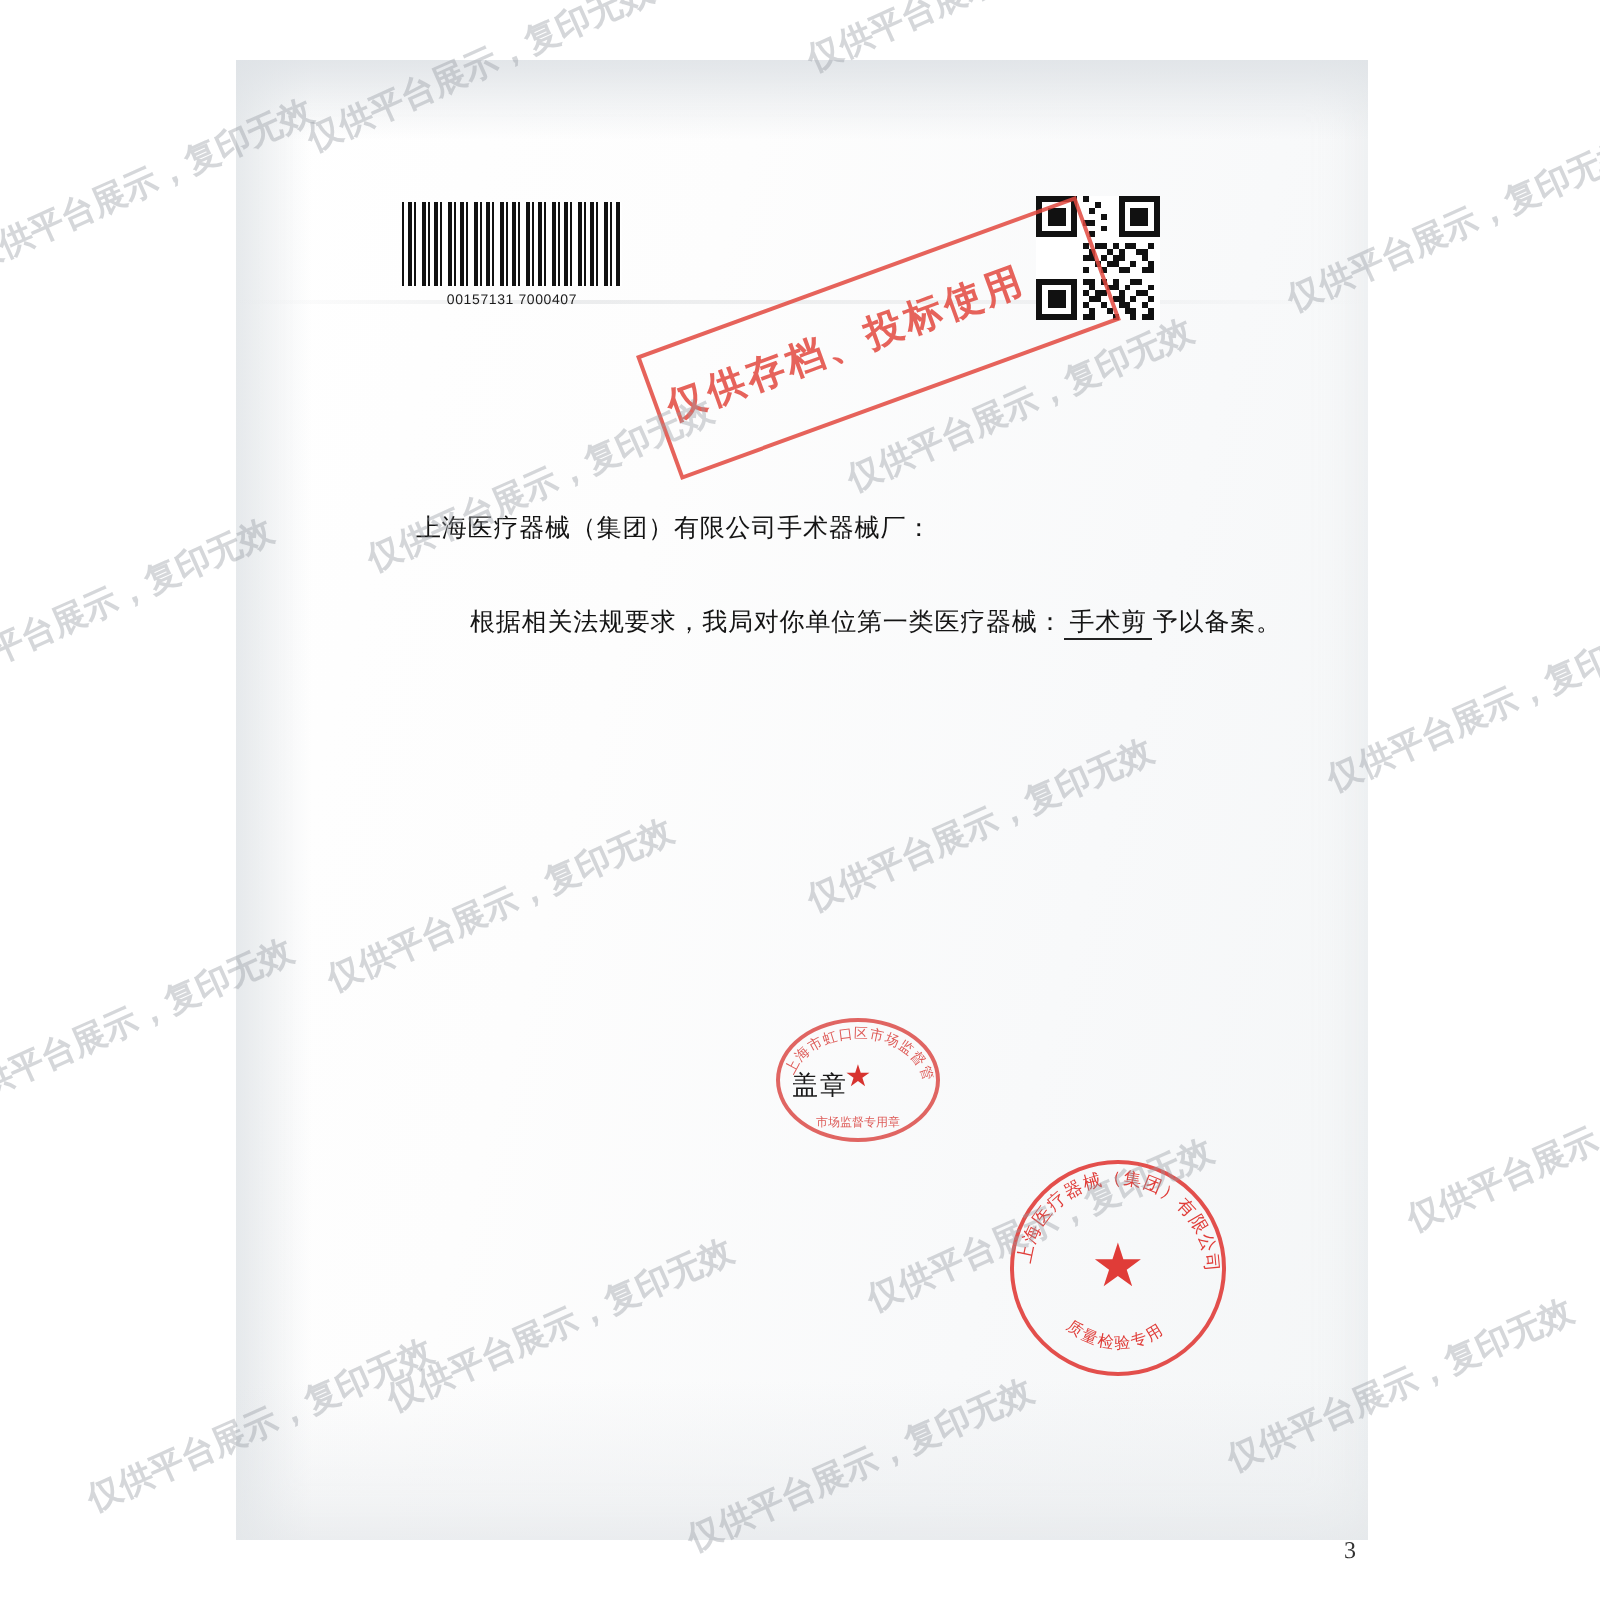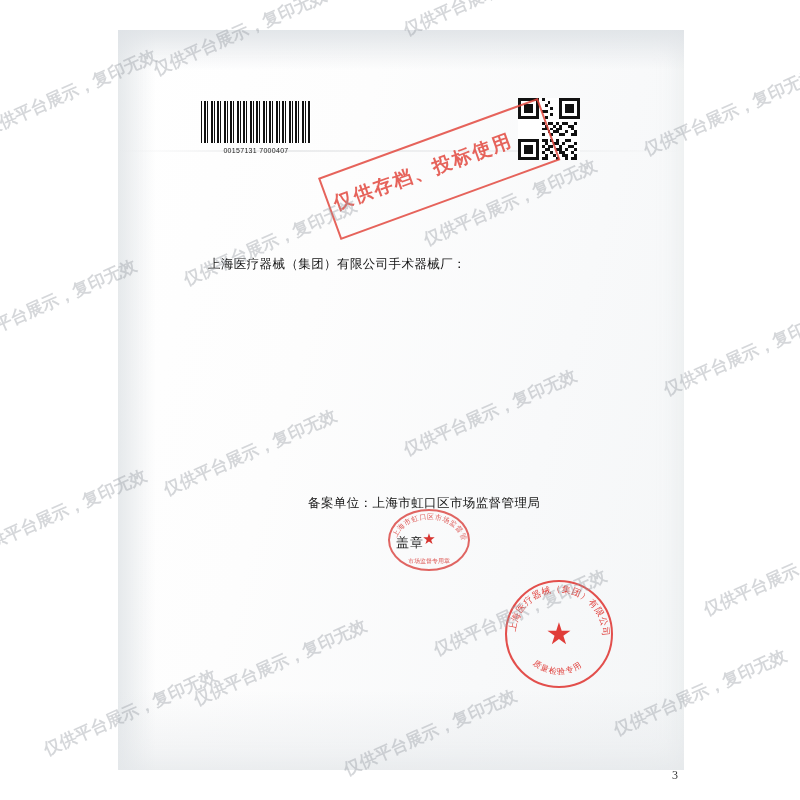--- a/index.html
+++ b/index.html
@@ -325,25 +325,25 @@
           <rect x="13" y="20" width="1" height="1"></rect>
         <rect x="16" y="20" width="1" height="1"></rect>
           <rect x="18" y="20" width="2" height="1"></rect>
       </g>
     </svg>
   </div>
 
 
   <div class="line addressee">上海医疗器械（集团）有限公司手术器械厂：</div>
 
-
-
-  <div class="line unit">
-    <span>备案单位：</span><span>上海市虹口区市场监督管理局</span>
-  </div>
+  <div class="line para">
+    <span>根据相关法规要求，我局对你单位第一类医疗器械：</span><span class="ul">手术剪</span><span>予以备案。</span>
+  </div>
+
+
 
 
   <div class="seal-small">
     <div class="ring"></div>
     <svg class="seal-arc-text" viewBox="0 0 82 62">
       <defs>
         <path id="arcS" d="M 8,34 A 33,24 0 0 1 74,34"></path>
       </defs>
       <text font-size="7" fill="#d7332f" font-family="Liberation Serif, serif" letter-spacing="0.5">
         <textPath href="#arcS" startOffset="6%">上海市虹口区市场监督管理局</textPath>

